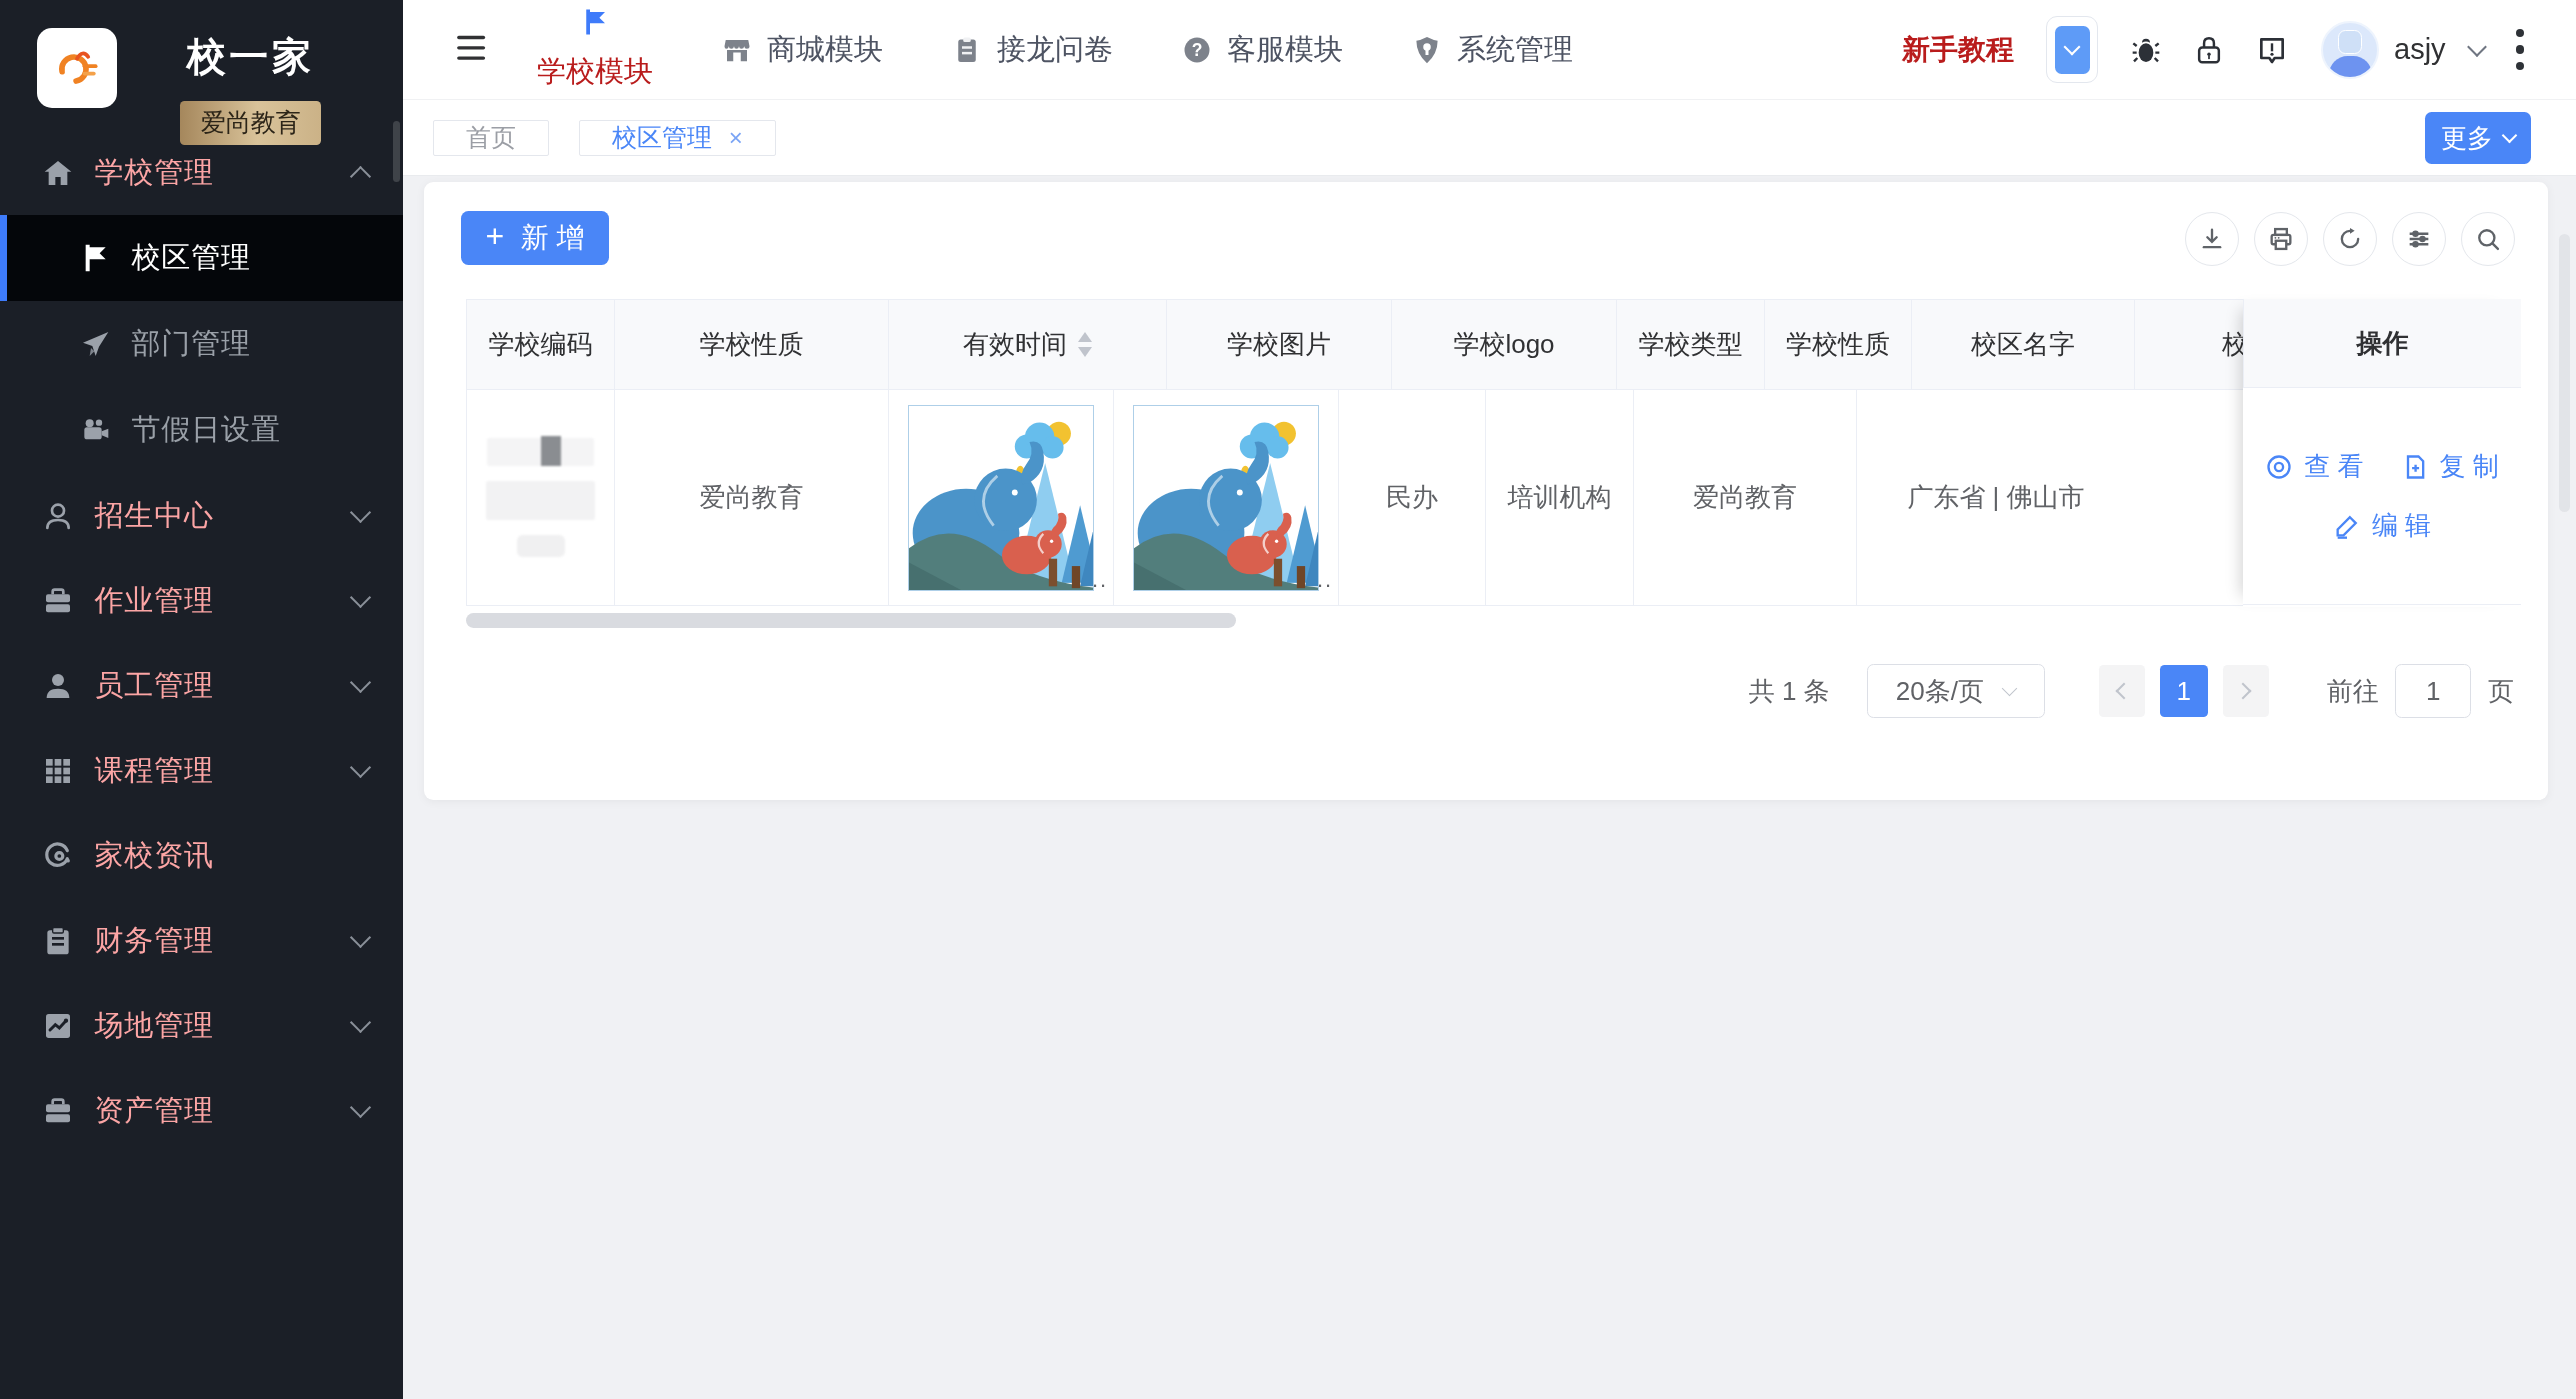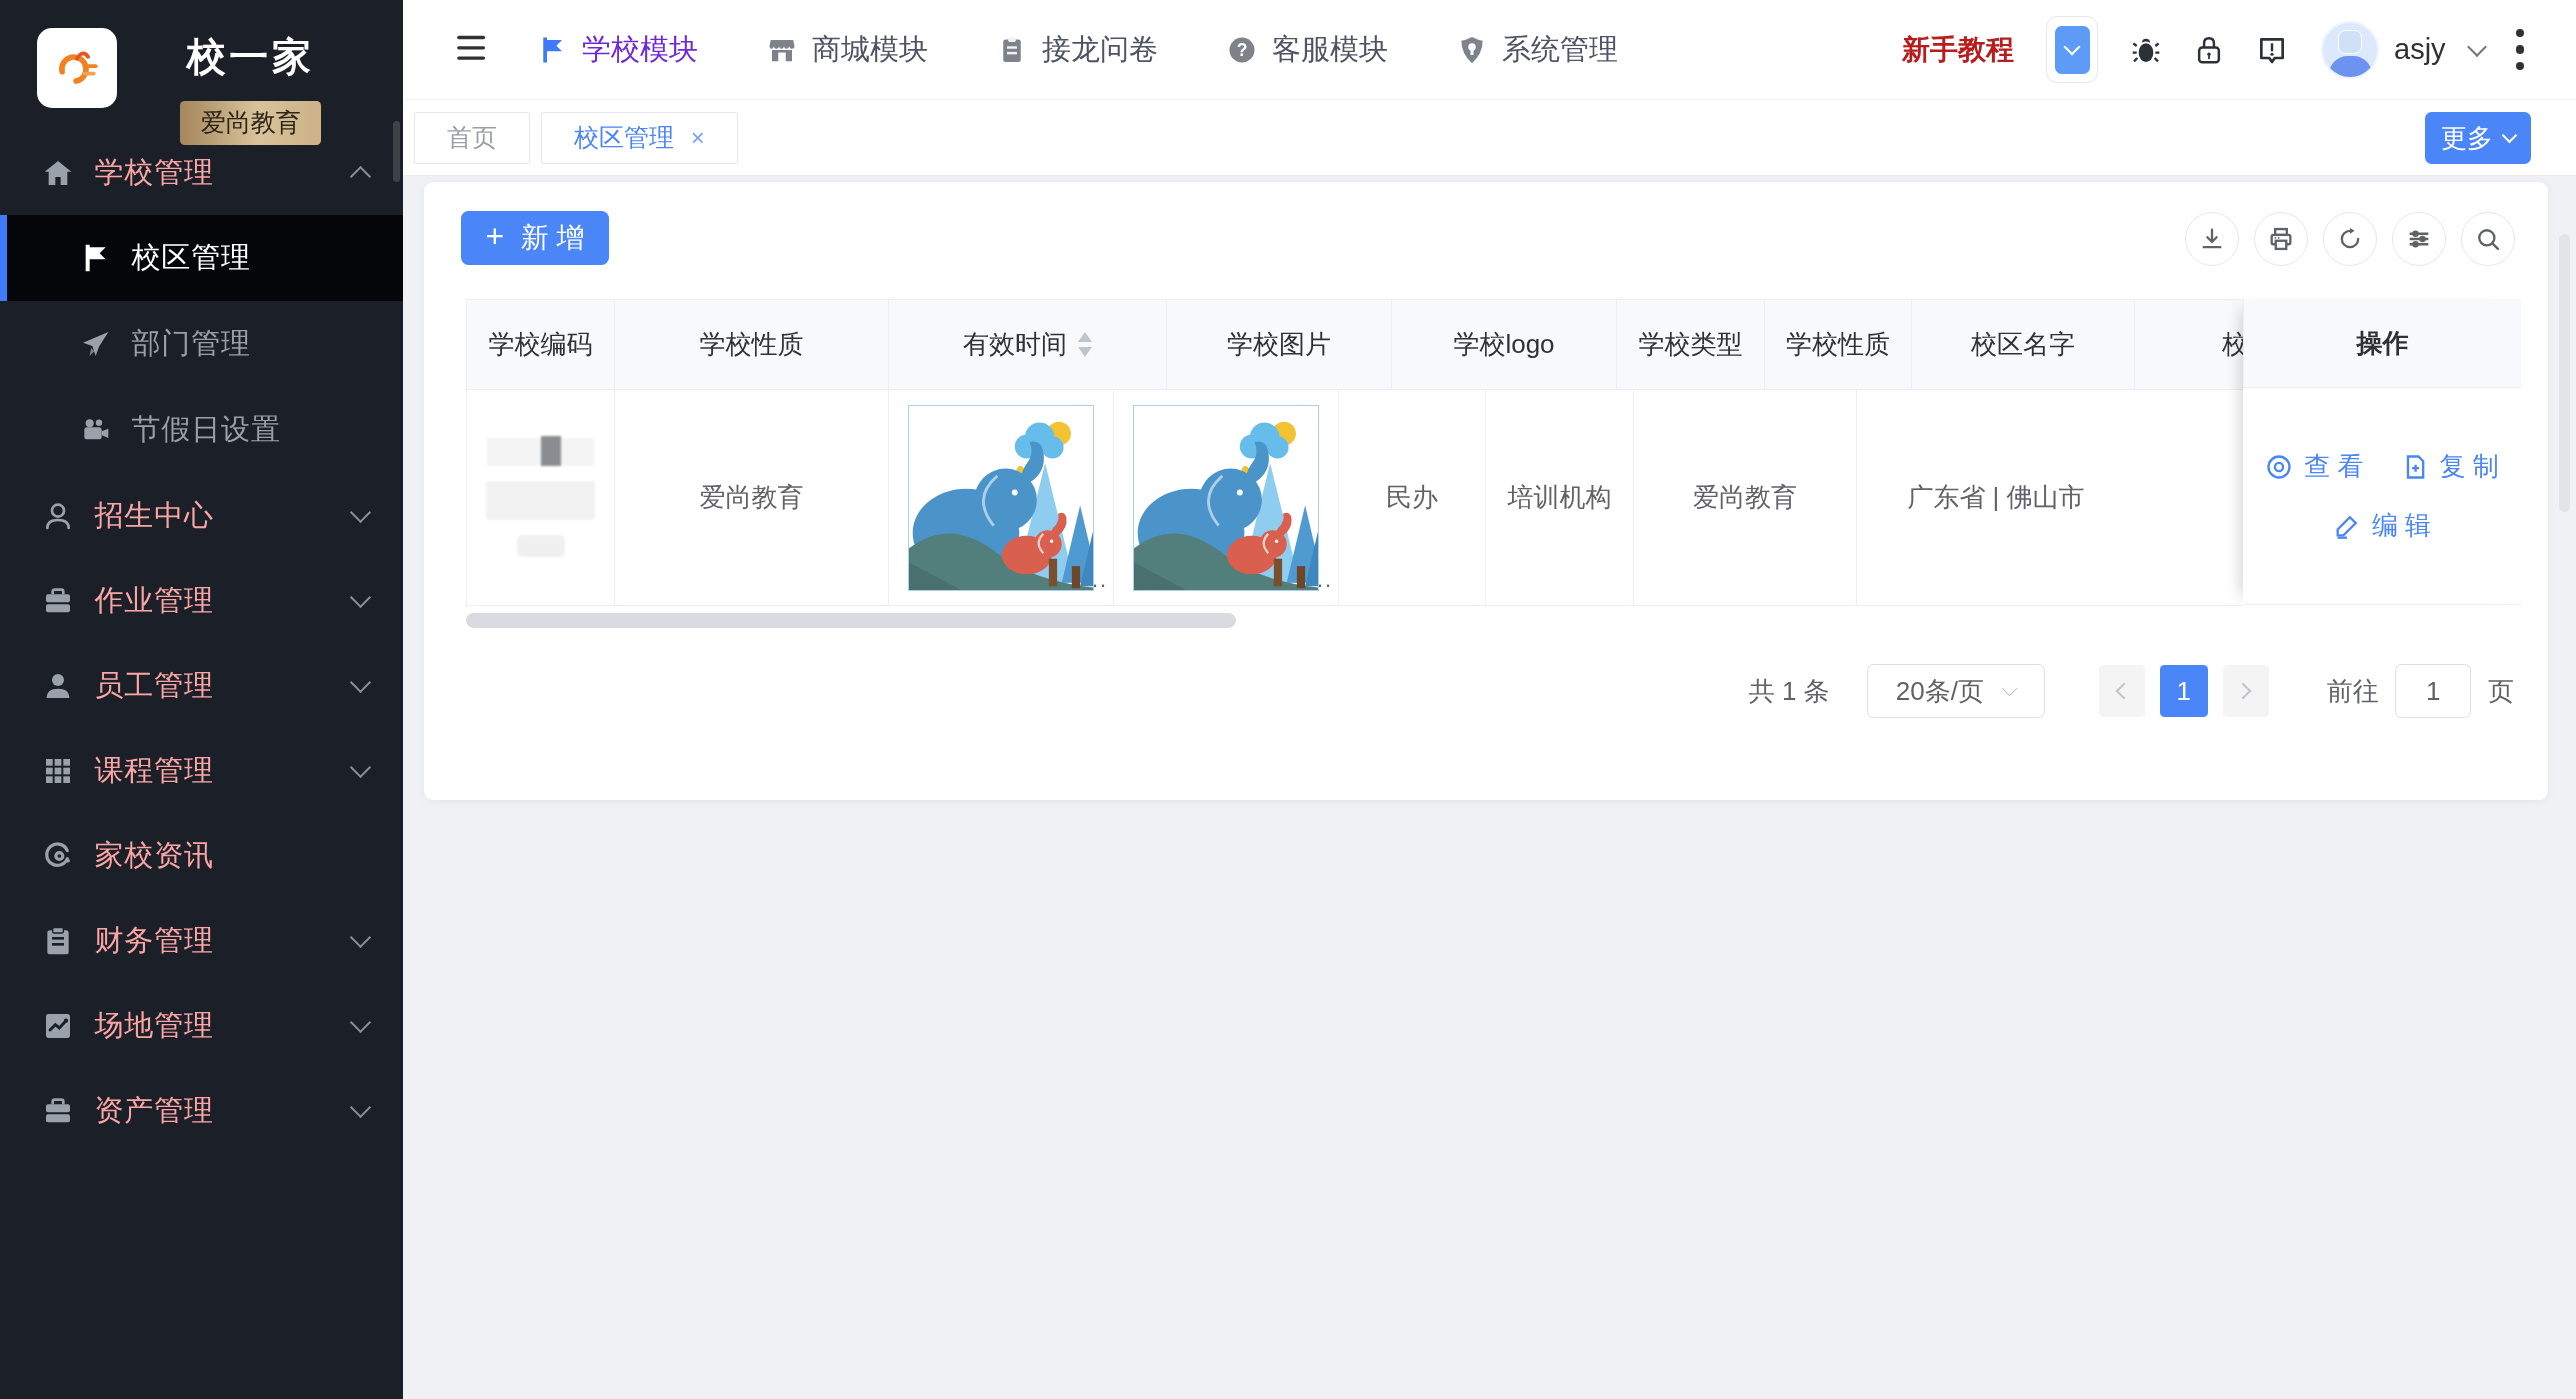--- a/index.html
+++ b/index.html
@@ -29,38 +29,38 @@
   .mi .chev { position:absolute; right:35px; width:15px; height:15px; border-right:2.8px solid #8a9099; border-bottom:2.8px solid #8a9099; }
   .chev.down { transform:rotate(45deg); margin-top:-5.6px; }
   .chev.up   { transform:rotate(-135deg); margin-top:7.4px; }
 
   
   .topbar { position:absolute; left:403px; top:0; width:2173px; height:100px; background:#fff; display:flex; align-items:center; border-bottom:0.9px solid #f0f1f3; }
   .hamb { margin-left:54px; cursor:pointer; }
   .nav { display:flex; align-items:center; margin-left:48px; gap:69px; }
   .nav-item { display:flex; align-items:center; gap:15px; font-size:29px; color:#4e5463; cursor:pointer; }
   .nav-item svg { width:30px; height:30px; }
-  .nav-item.active { color:#6d28d9; }
+  .nav-item.active { color:#b91c1c;flex-direction:column; }
   .right-cluster { margin-left:auto; margin-right:52px; display:flex; align-items:center; }
   .tutorial { color:#b91c1c; font-size:28px; font-weight:bold; cursor:pointer; }
   .mini-drop { margin-left:32px; width:52px; height:67px; border:1.9px solid #e3e7ee; border-radius:11px; display:flex; align-items:center; justify-content:center; cursor:pointer; background:#fff; }
   .mini-drop .inner { width:35px; height:48px; background:#5e9bf7; border-radius:6.5px; display:flex; align-items:center; justify-content:center; }
   .mini-drop .inner .c { width:12px; height:12px; border-right:2.8px solid #fff; border-bottom:2.8px solid #fff; transform:rotate(45deg); margin-top:-4.6px; }
   .tb-ic { margin-left:32px; cursor:pointer; display:flex; }
   .avatar { margin-left:33px; width:58px; height:58px; border-radius:50%; background:#dce8fb; border:2.8px solid #eef4fd; overflow:hidden; position:relative; flex:none; cursor:pointer; }
   .avatar .head { position:absolute; left:15px; top:7.4px; width:24px; height:24px; background:#cfe0f7; border:1.9px solid #fff; border-radius:7.4px; }
   .avatar .bodyp { position:absolute; left:5.6px; top:33px; width:43px; height:28px; background:#6d93f0; border-radius:18.6px 18.6px 0 0; }
   .uname { margin-left:15px; font-size:29px; color:#303133; }
   .uchev { margin-left:24px; width:14px; height:14px; border-right:2.8px solid #707682; border-bottom:2.8px solid #707682; transform:rotate(45deg); margin-top:-5.6px; cursor:pointer; }
   .kebab { margin-left:32px; display:flex; flex-direction:column; gap:8.4px; cursor:pointer; }
   .kebab i { width:8.4px; height:8.4px; border-radius:50%; background:#2e3237; }
 
   
   .tabrow { position:absolute; left:403px; top:100px; width:2173px; height:76px; background:#fff; border-bottom:0.9px solid #e9ebee; display:flex; align-items:center; }
-  .tab { height:52px; margin-left:11px; padding:0 32px; border:0.9px solid #e4e7ed; border-radius:2px; background:#fff; display:flex; align-items:center; font-size:25px; color:#9b9ea5; cursor:pointer; }
+  .tab { height:36px; margin-left:30px; padding:0 32px; border:0.9px solid #e4e7ed; border-radius:2px; background:#fff; display:flex; align-items:center; font-size:25px; color:#9b9ea5; cursor:pointer; }
   .tab.active { color:#4a86f7; }
   .tab .x { margin-left:16.7px; font-size:24px; color:#7aa4f5; cursor:pointer; }
   .more-btn { position:absolute; right:45px; top:12px; width:106px; height:52px; background:#4a86f7; border-radius:6.5px; color:#fff; font-size:26px; display:flex; align-items:center; justify-content:center; gap:11px; cursor:pointer; }
   .more-btn .c { width:11px; height:11px; border-right:2.8px solid #fff; border-bottom:2.8px solid #fff; transform:rotate(45deg); margin-top:-4.6px; }
 
   
   .card { position:absolute; left:424px; top:182px; width:2124px; height:618px; background:#fff; border-radius:9.3px; box-shadow:0 1.9px 9.3px rgba(0,0,0,.05); }
   .add-btn { position:absolute; left:37px; top:29px; width:148px; height:54px; background:#4a86f7; border-radius:7.4px; color:#fff; font-size:28px; display:flex; align-items:center; justify-content:center; gap:16.7px; cursor:pointer; }
   .add-btn .plus { font-size:32px; font-weight:300; margin-top:-2.8px; }
   .tool-icons { position:absolute; right:33px; top:30px; display:flex; gap:15px; }

